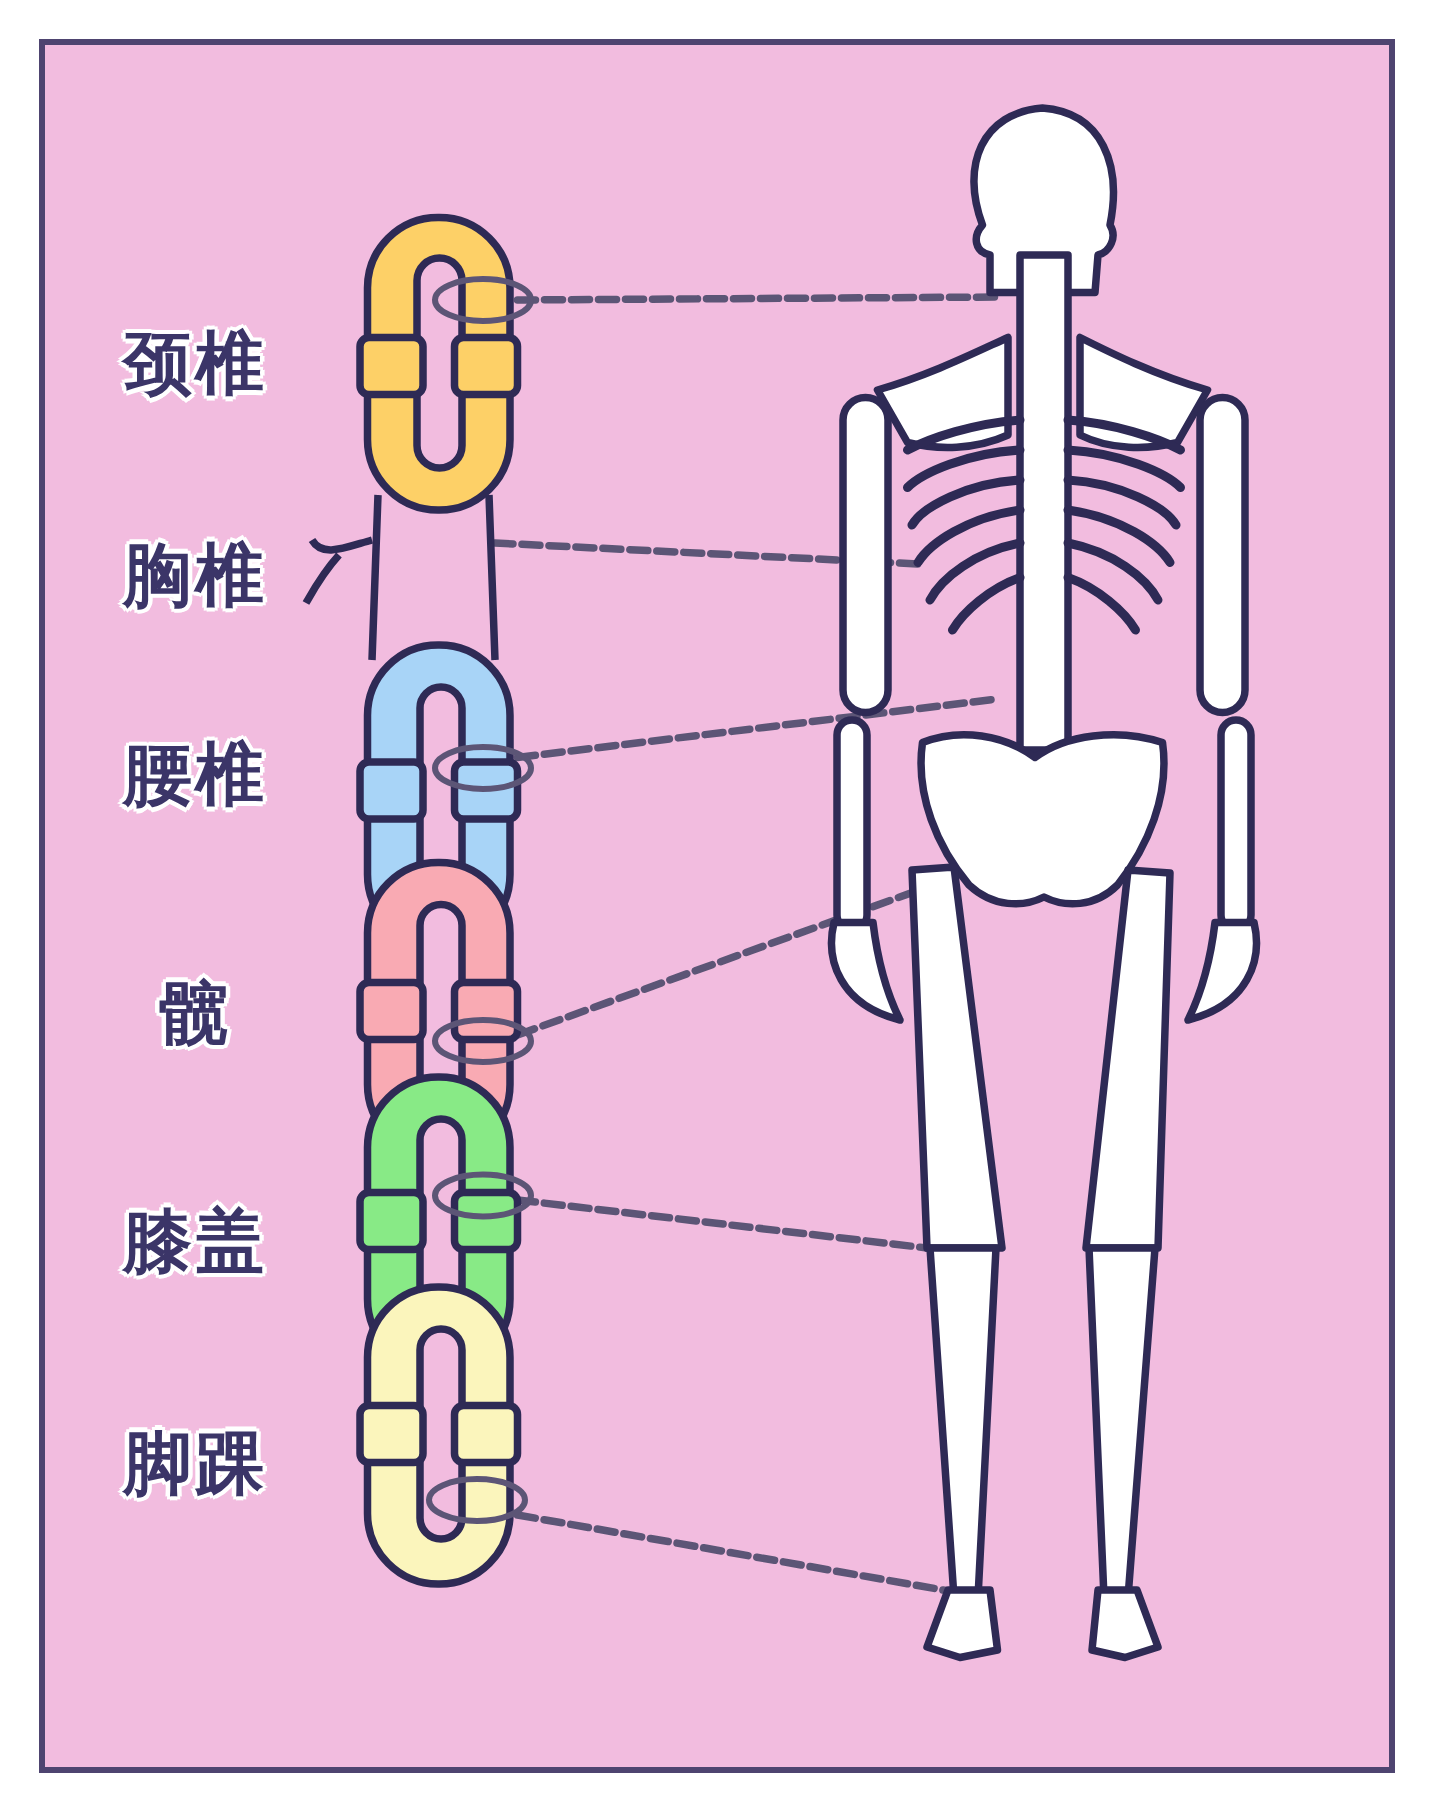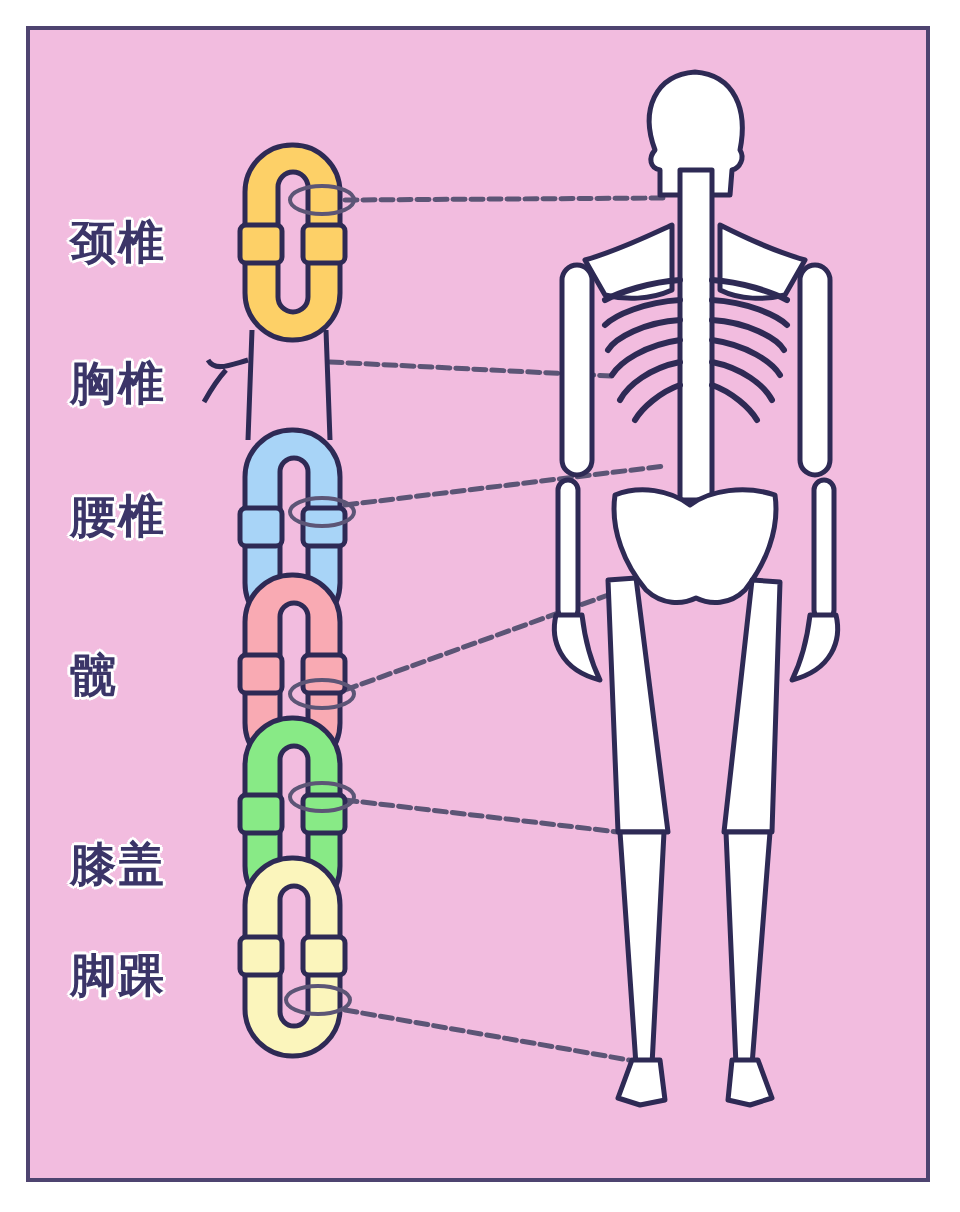--- a/index.html
+++ b/index.html
@@ -1,19 +1,19 @@
 <!DOCTYPE html>
 <html><head>
 <meta charset="utf-8">
 <style>
   html,body{margin:0;padding:0;background:#ffffff;}
   body{width:960px;height:1212px;position:relative;overflow:hidden;font-family:"DejaVu Sans",sans-serif;}
   .frame{position:absolute;left:26px;top:26px;width:904px;height:1156px;background:#f2bcdf;border:4px solid #4e4470;box-sizing:border-box;}
   .art{position:absolute;left:0;top:0;width:960px;height:1212px;}
-  .label{position:absolute;left:70px;width:120px;font-weight:bold;font-size:46px;color:#3b3568;
+  .label{position:absolute;left:70px;width:120px;text-align:center;font-weight:bold;font-size:46px;color:#3b3568;
     text-shadow:-3px 0 #fff,3px 0 #fff,0 -3px #fff,0 3px #fff,-2px -2px #fff,2px 2px #fff,-2px 2px #fff,2px -2px #fff;letter-spacing:2px;}
 </style>
 </head>
 <body>
 
 <div class="frame"></div>
 
 <svg class="art" viewBox="0 0 960 1212" xmlns="http://www.w3.org/2000/svg">
   <defs>
     <pattern id="chainpat" width="22" height="12" patternUnits="userSpaceOnUse">
@@ -118,14 +118,14 @@
     <path d="M726 832 L770 832 L752 1065 L736 1065 Z"></path>
     <path d="M632 1060 L660 1060 L665 1100 L640 1105 L618 1098 Z"></path>
     <path d="M732 1060 L758 1060 L772 1098 L750 1105 L728 1100 Z"></path>
   </g>
 </svg>
 
 <div class="label" style="top:212px">颈椎</div>
 <div class="label" style="top:353px">胸椎</div>
 <div class="label" style="top:486px">腰椎</div>
 <div class="label" style="top:645px">髋</div>
-<div class="label" style="top:834px">膝盖</div>
+<div class="label" style="top:797px">膝盖</div>
 <div class="label" style="top:945px">脚踝</div>
 
 </body></html>

